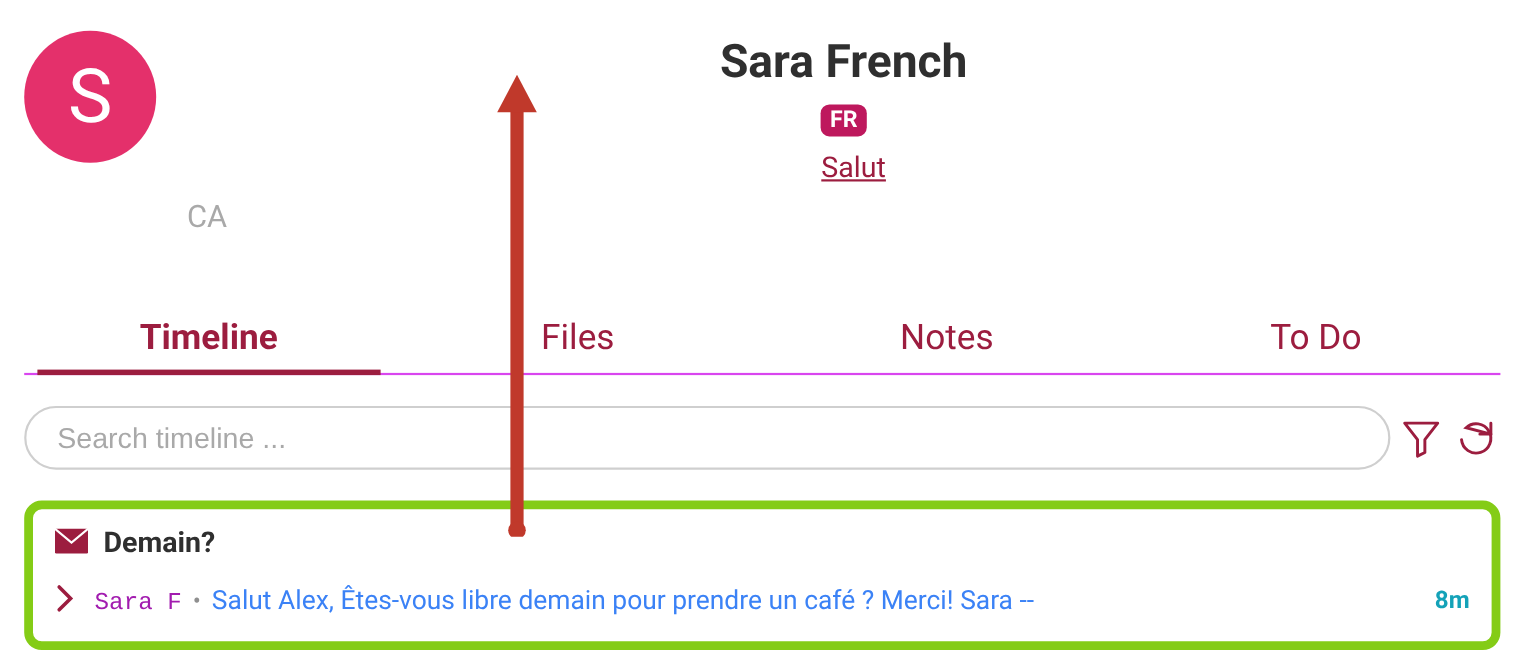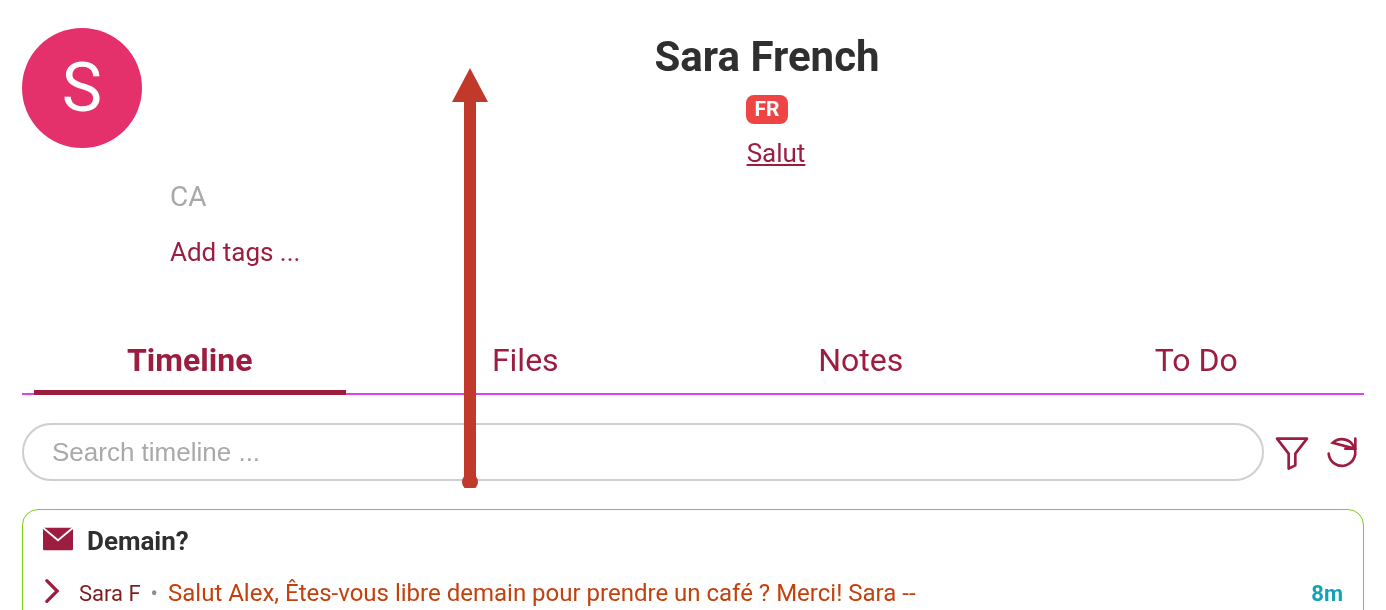--- a/index.html
+++ b/index.html
@@ -44,21 +44,21 @@
     gap: 14px;
     flex-direction: column;
   }
   .contact-name {
     font-size: 42px;
     font-weight: 700;
     color: #2f2f2f;
     margin: 0;
   }
   .lang-badge {
-    background: #ef4444;
+    background: #be185d;
     color: #fff;
     font-weight: 700;
     font-size: 21px;
     padding: 4px 9px;
     border-radius: 8px;
     line-height: 1;
   }
   .edit-link {
     font-size: 26px;
     color: #9c1d3f;
@@ -122,21 +122,21 @@
     width: 44px;
     height: 44px;
     display: flex;
     align-items: center;
     justify-content: center;
     color: #9c1d3f;
     cursor: pointer;
   }
   .timeline-item {
     margin-top: 28px;
-    border: 1px solid #84cc16;
+    border: 8px solid #84cc16;
     border-radius: 16px;
     padding: 16px 20px 22px 20px;
     position: relative;
   }
   .item-title-row {
     display: flex;
     align-items: center;
     gap: 14px;
   }
   .mail-icon { color: #9c1d3f; }
@@ -147,30 +147,31 @@
   }
   .item-body-row {
     display: flex;
     align-items: center;
     margin-top: 22px;
     gap: 18px;
   }
   .chevron { color: #9c1d3f; flex-shrink: 0; }
   .sender {
     font-size: 22px;
-    color: #7f1d1d;
+    color: #a21caf;
+    font-family: Liberation Mono, monospace;
   }
   .dot-sep {
     font-size: 22px;
     color: #8f8f8f;
     margin: 0 6px;
   }
   .preview {
     font-size: 24px;
-    color: #c2410c;
+    color: #3b82f6;
     white-space: nowrap;
     overflow: hidden;
     text-overflow: ellipsis;
   }
   .timestamp {
     color: #14a2b8;
     font-size: 22px;
     font-weight: 700;
     margin-left: auto;
     flex-shrink: 0;
@@ -194,21 +195,20 @@
     <div class="avatar">
       <span>S</span>
     </div>
     <div class="header-info">
       <div class="name-line">
         <h1 class="contact-name">Sara French</h1>
         <span class="lang-badge">FR</span>
         <a class="edit-link">Salut</a>
       </div>
       <div class="location">CA</div>
-      <div class="add-tags">Add tags ...</div>
     </div>
   </div>
 
   <div class="tabs">
     <div class="tab active">Timeline</div>
     <div class="tab">Files</div>
     <div class="tab">Notes</div>
     <div class="tab">To Do</div>
   </div>
 

